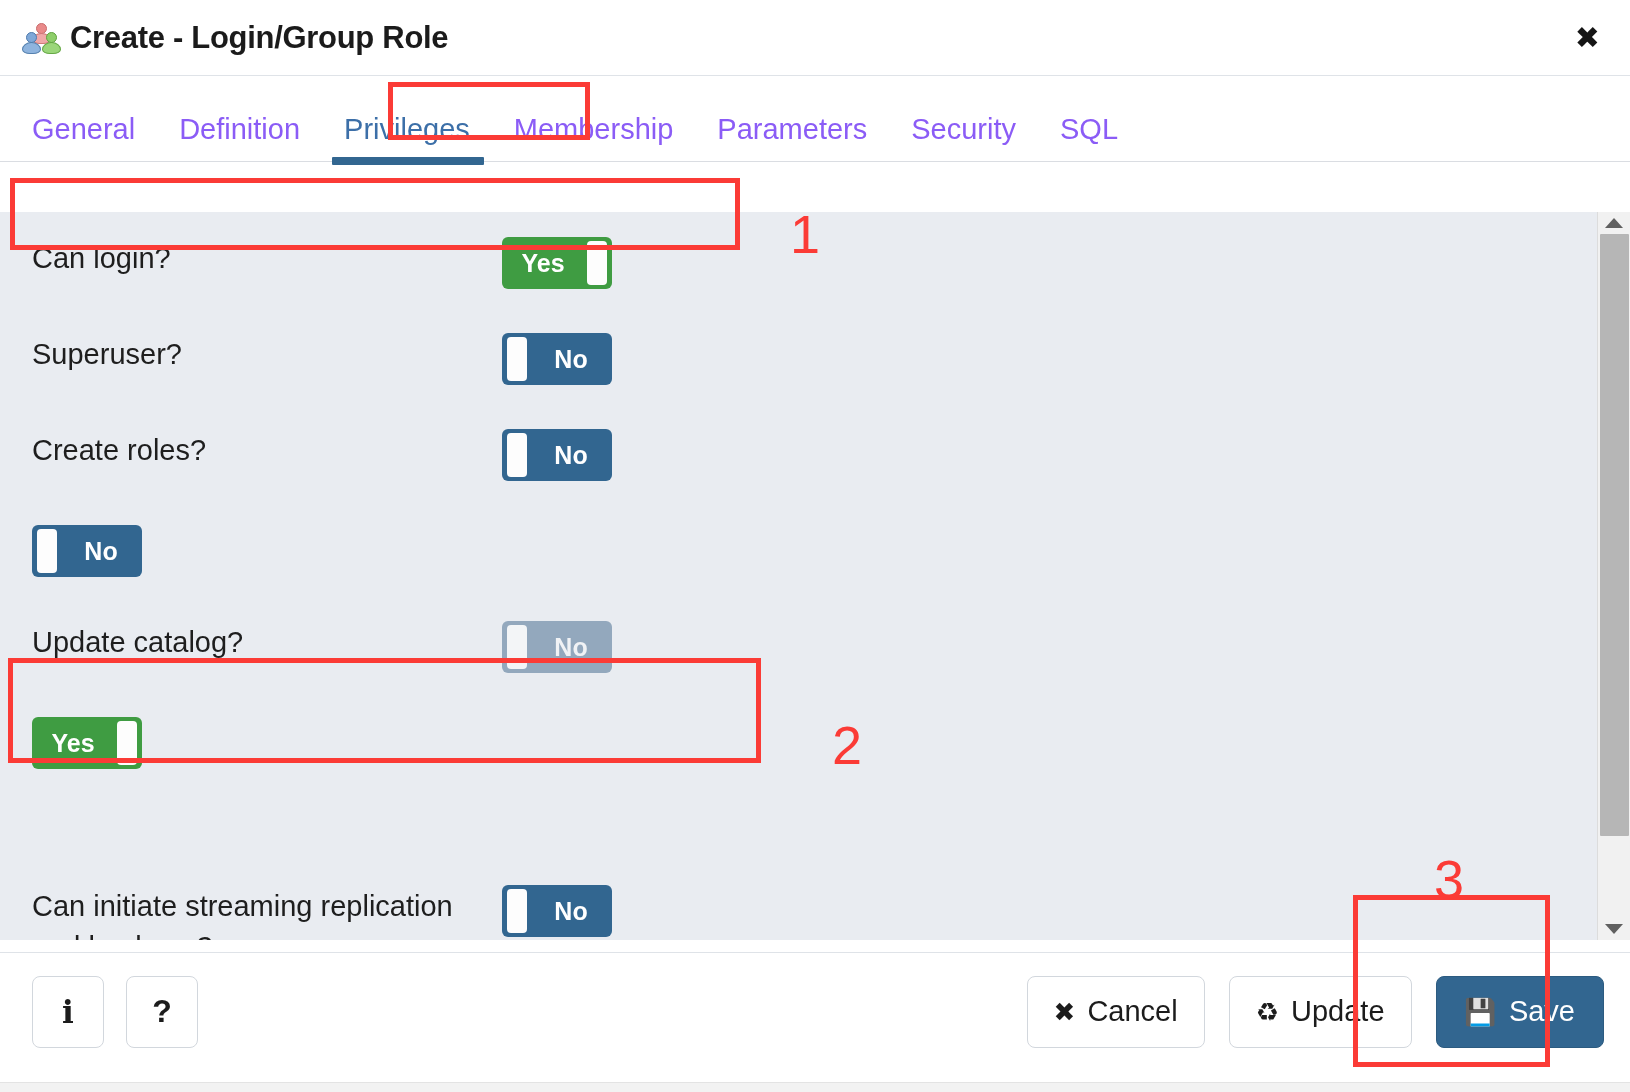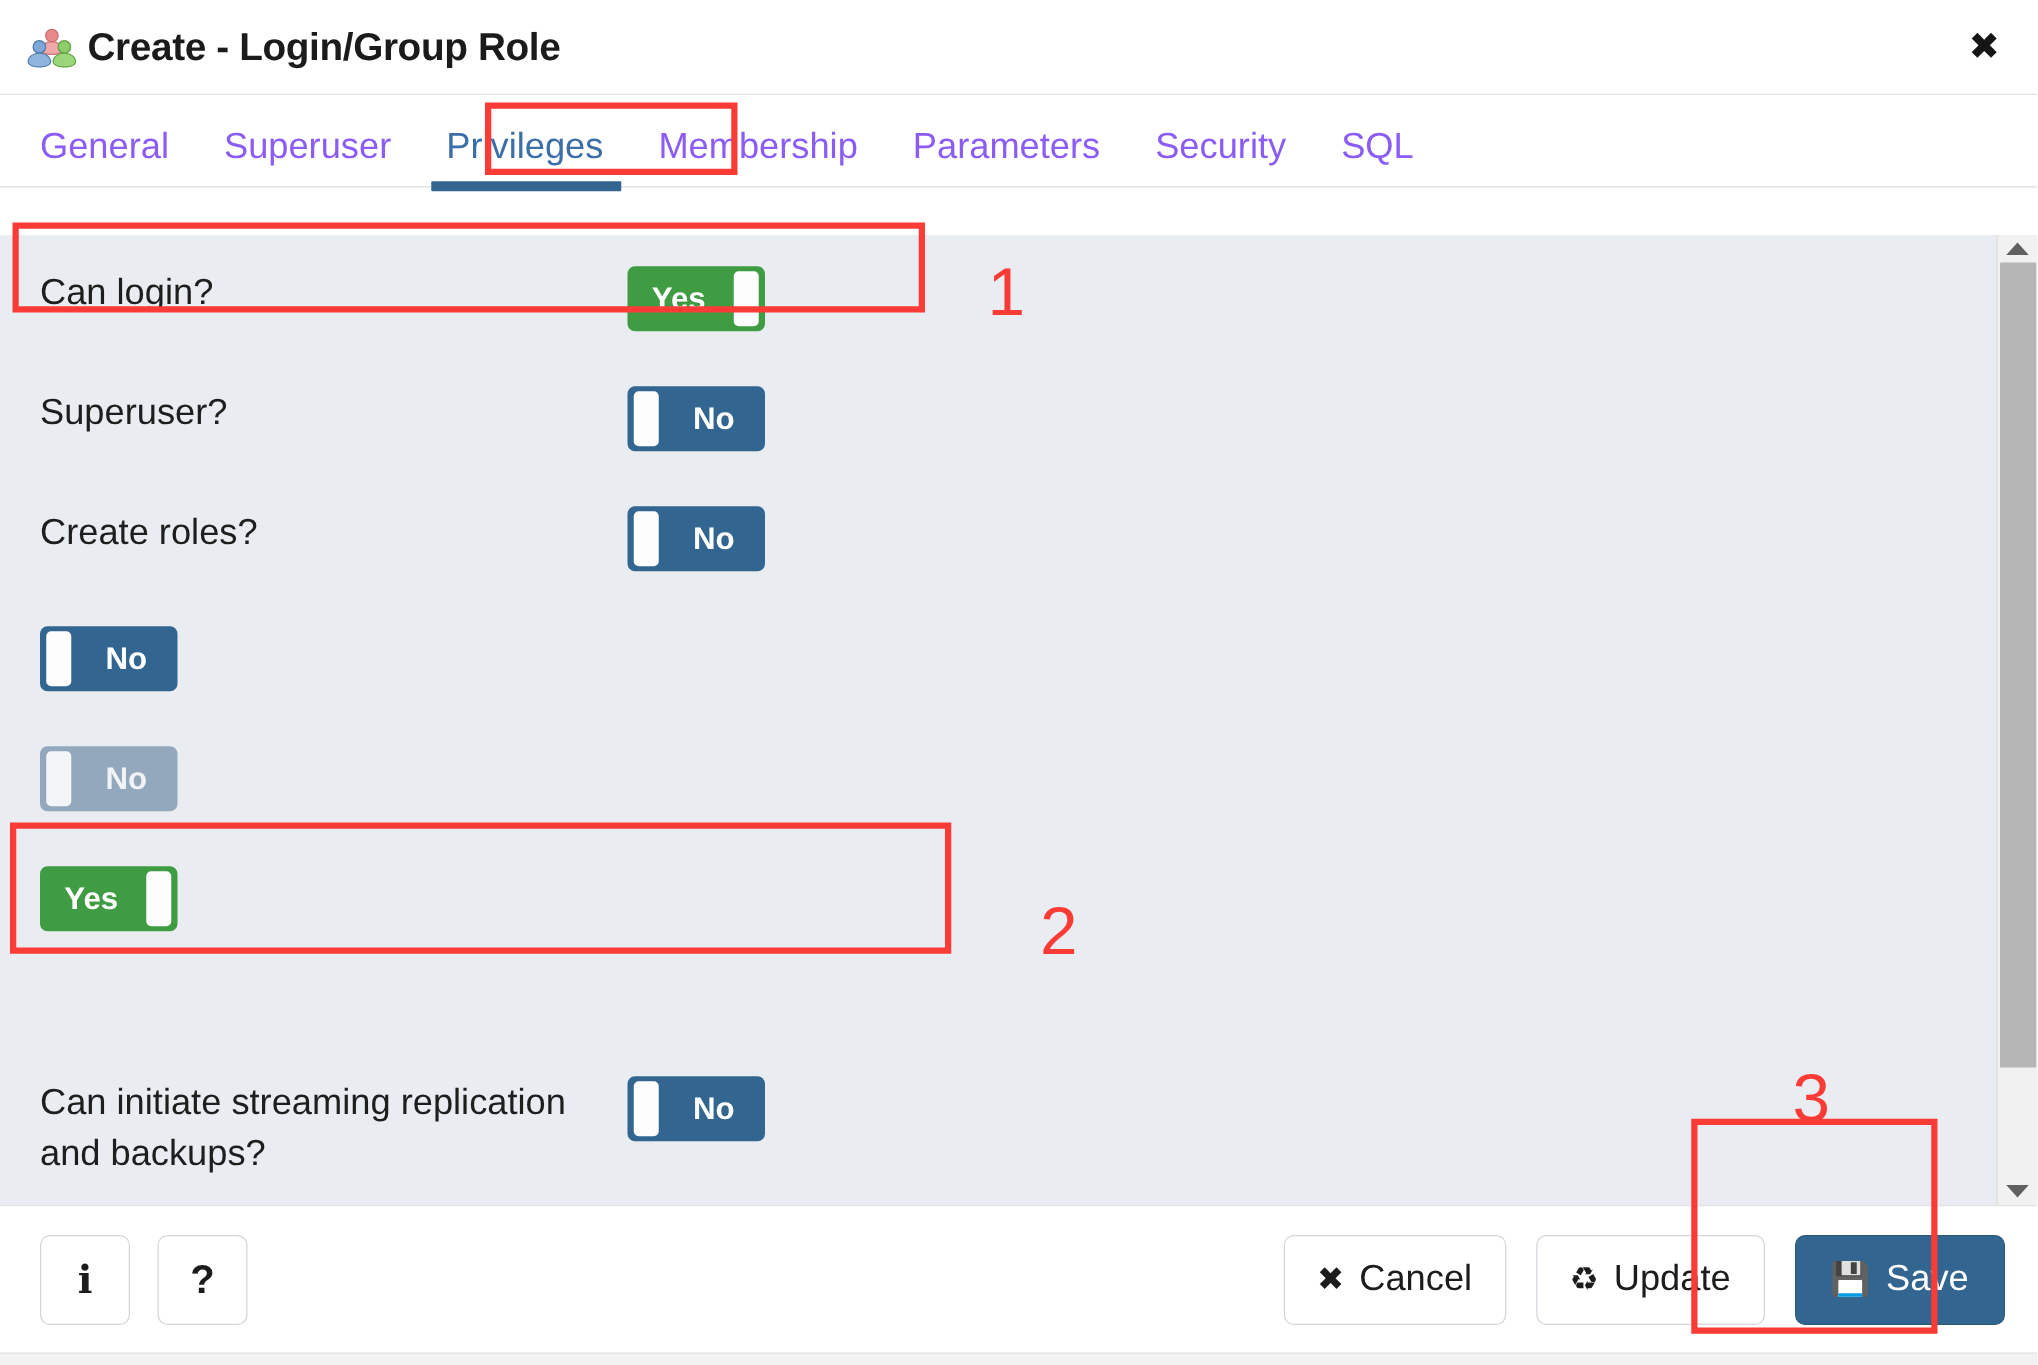--- a/index.html
+++ b/index.html
@@ -12,20 +12,21 @@
   }
 
   #dialog {
     position: relative;
     width: 1630px;
     height: 1092px;
     background: #ffffff;
     display: flex;
     flex-direction: column;
     overflow: hidden;
+    gap: 12px;
   }
 
   
   .titlebar {
     height: 76px;
     flex: 0 0 76px;
     background: #ffffff;
     border-bottom: 1px solid #dfe3e8;
     display: flex;
     align-items: center;
@@ -276,21 +277,21 @@
       <span class="ppl" style="width:19px;height:12px;background:#8fb4de;border:1px solid #5480ae;left:0px;top:21px;"></span>
       <span class="ppl-head" style="width:11px;height:11px;background:#8ece6a;border:1px solid #5fa23e;left:24px;top:11px;"></span>
       <span class="ppl" style="width:19px;height:12px;background:#9bd67a;border:1px solid #65a845;left:20px;top:21px;"></span>
     </span>
     <span class="title-text">Create - Login/Group Role</span>
     <span class="close-btn">✖</span>
   </div>
 
   <div class="tabbar" id="tabbar">
       <div class="tab">General</div>
-      <div class="tab">Superuser</div>
+      <div class="tab">Definition</div>
       <div class="tab active">Privileges</div>
       <div class="tab">Membership</div>
       <div class="tab">Parameters</div>
       <div class="tab">Security</div>
       <div class="tab">SQL</div>
     </div>
 
   <div class="bodywrap">
     <div class="fieldlist" id="fieldlist">
         <div class="field-row">
@@ -322,20 +323,21 @@
         </div>
         <div class="field-row">
           <div class="toggle-cell">
             <div class="toggle off">
               <span class="tg-text">No</span>
               <span class="knob"></span>
             </div>
           </div>
         </div>
         <div class="field-row">
+          <div class="field-label">Update catalog?</div>
           <div class="toggle-cell">
             <div class="toggle off disabled">
               <span class="tg-text">No</span>
               <span class="knob"></span>
             </div>
           </div>
         </div>
         <div class="field-row tall">
           <div class="toggle-cell">
             <div class="toggle on">

